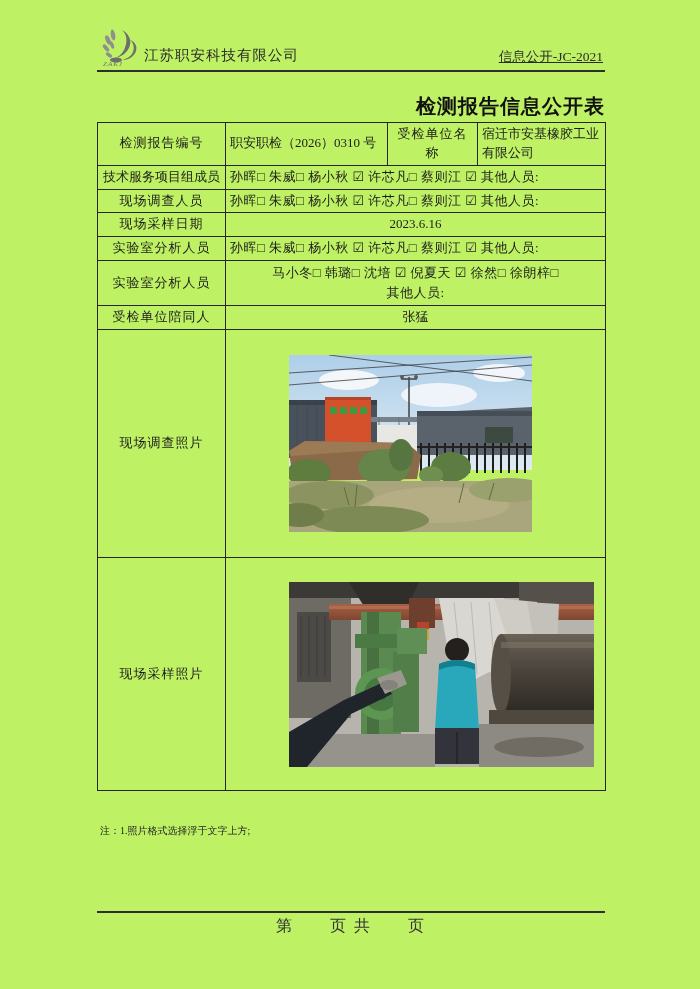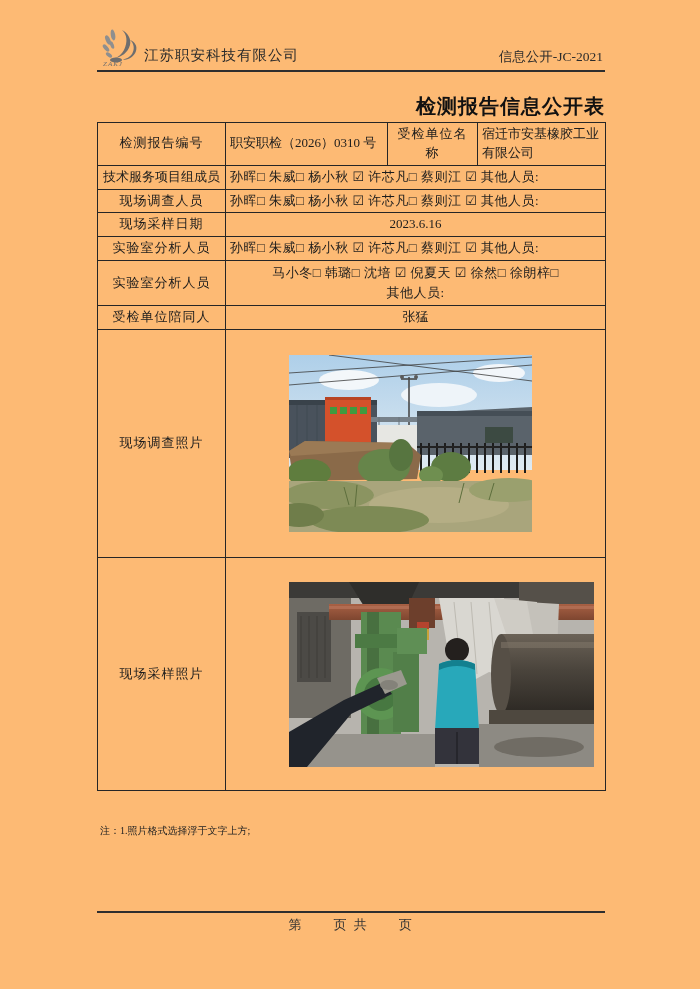--- a/index.html
+++ b/index.html
@@ -1,29 +1,29 @@
 <!DOCTYPE html>
 <html><head>
 <meta charset="utf-8">
 <style>
   html,body{margin:0;padding:0;background:#888;}
   .page{
     position:relative;
     width:700px;height:989px;
-    background:#fdba74;
+    background:#bef264;
     font-family:"Liberation Serif","DejaVu Serif",serif;
     color:#1a1a1a;
     overflow:hidden;
   }
   
   .hdr{position:absolute;left:97px;top:24px;width:508px;height:46px;}
   .logo{position:absolute;left:3px;top:2px;width:42px;height:44px;}
   .logo-zakj{position:absolute;left:6px;top:36px;font-size:7px;font-style:italic;color:#6d6d6d;letter-spacing:1px;font-family:"Liberation Serif",serif;}
   .company{position:absolute;left:47px;top:22px;font-size:14.5px;color:#2b2b2b;letter-spacing:1px;}
-  .doccode{position:absolute;right:2px;top:24px;font-size:13.5px;color:#2b2b2b;}
+  .doccode{position:absolute;right:2px;top:24px;font-size:13.5px;color:#2b2b2b;text-decoration:underline;}
   .hdr-line{position:absolute;left:97px;top:70px;width:508px;height:2px;background:#2e2e2e;}
   
   .title{position:absolute;left:97px;top:93px;width:508px;text-align:right;
          font-size:20px;font-weight:bold;letter-spacing:1px;color:#111;}
   
   .tbl-wrap{position:absolute;left:97px;top:122px;width:508px;}
   table.main{border-collapse:collapse;table-layout:fixed;width:508px;}
   table.main td{border:1.5px solid #262626;font-size:13px;color:#1c1c1c;
                 padding:2px 4px;vertical-align:middle;line-height:1.45;
                 overflow:hidden;}
@@ -32,21 +32,21 @@
   td.val{text-align:left;padding-left:8px;}
   td.valc{text-align:center;}
   td.chk{text-align:left;padding-left:8px;font-size:12.6px;letter-spacing:0.5px;}
   .two-line{line-height:1.55;text-align:center;}
   td.photo-cell{padding:0;text-align:center;vertical-align:middle;}
   .ph-frame{display:inline-block;vertical-align:middle;}
   
   .note{position:absolute;left:100px;top:824px;font-size:10px;color:#222;white-space:pre-wrap;}
   .ftr-line{position:absolute;left:97px;top:911px;width:508px;height:1.5px;background:#2e2e2e;}
   .ftr-text{position:absolute;left:97px;top:916px;width:508px;text-align:center;
-            font-size:13px;color:#333;white-space:pre-wrap;letter-spacing:2px;}
+            font-size:16px;color:#333;white-space:pre-wrap;letter-spacing:2px;}
 </style>
 </head>
 <body>
 
 <div class="page">
 
   <div class="hdr">
     <svg class="logo" viewBox="0 0 42 44">
 
       <g fill="#8f8f8f">

